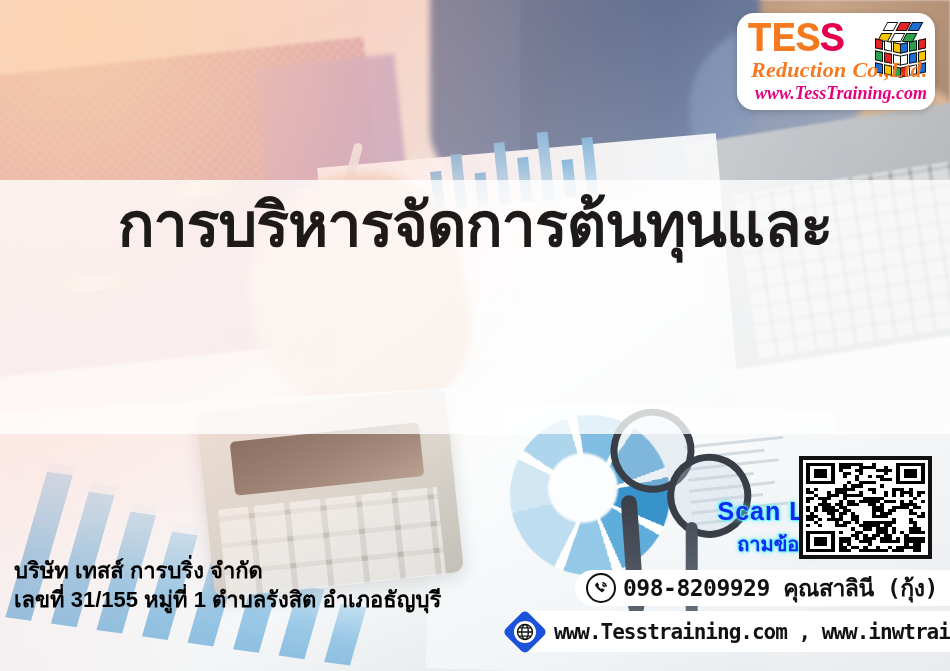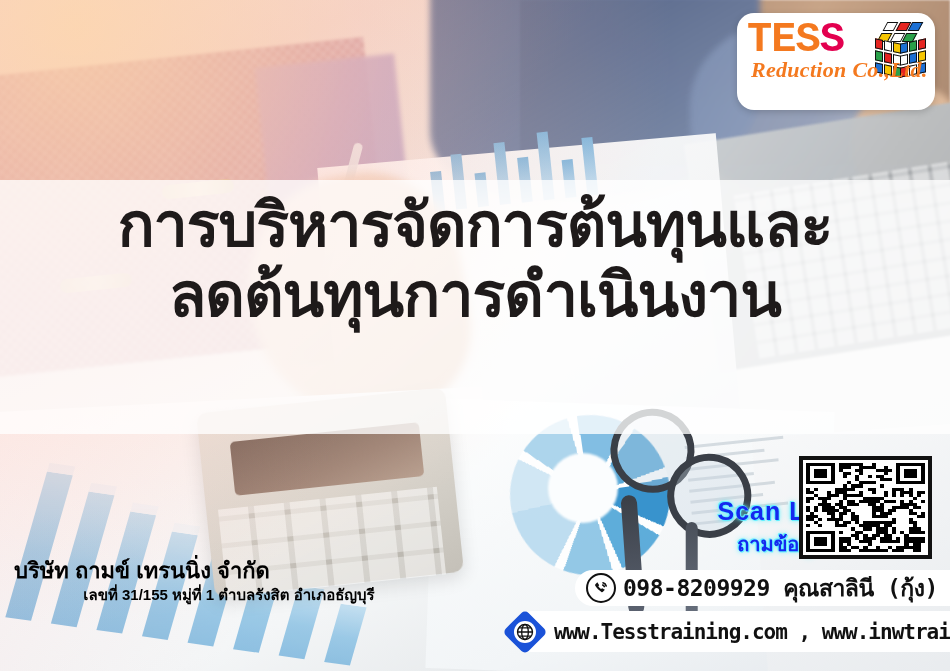--- a/index.html
+++ b/index.html
@@ -242,21 +242,21 @@
     font-family:"Liberation Sans", sans-serif;
     font-weight:700;font-size:33px;letter-spacing:-.3px;color:#1e1a1a;
   }
 
   
   .address{
     position:absolute;left:14px;top:556px;width:430px;color:#000;
     font-weight:700;line-height:1.32;
   }
   .address div:nth-child(1){font-size:22px;}
-  .address div:nth-child(2){font-size:15px;text-align:center;}
+  .address div:nth-child(2){font-size:22px;}
   .address div:nth-child(3){font-size:19px;}
 
   
   .scan{
     position:absolute;left:716px;top:498px;width:130px;text-align:center;
     color:#1528ef;font-weight:700;
     text-shadow:0 0 3px #63f0ff,0 0 6px #63f0ff,1px 1px 0 #63f0ff,-1px -1px 0 #63f0ff;
   }
   .scan .s1{font-size:25px;letter-spacing:1px;line-height:1.05;}
   .scan .s2{font-size:20px;margin-top:4px;}
@@ -416,29 +416,29 @@
           <span style="background:#e52521"></span>
         <span style="background:#ffffff"></span>
           <span style="background:#1b6fd4"></span>
           <span style="background:#f7c600"></span>
         <span style="background:#e52521"></span>
           <span style="background:#ffffff"></span>
           <span style="background:#1b6fd4"></span>
       </div>
     </div>
     <div class="logo-sub">Reduction Co.,Ltd.</div>
+    <div class="logo-url">www.TessTraining.com</div>
   </div>
 
   <div class="headline">
     <div class="h-line">การบริหารจัดการต้นทุนและ</div>
-    <div class="h-line second">ลดต้นทุนการดำเนินงาน</div>
   </div>
 
   <div class="address">
-    <div>บริษัท ถามข์ เทรนนิ่ง จำกัด</div>
+    <div>บริษัท เทสส์ การบริ่ง จำกัด</div>
     <div>เลขที่ 31/155 หมู่ที่ 1 ตำบลรังสิต อำเภอธัญบุรี</div>
   </div>
 
   <div class="scan">
     <div class="s1">Scan Line</div>
     <div class="s2">ถามข้อมูล</div>
   </div>
 
   <div class="qr-frame">
     <div class="qr" id="qr" style="grid-template-columns: repeat(29, 1fr); grid-template-rows: repeat(29, 1fr);">

